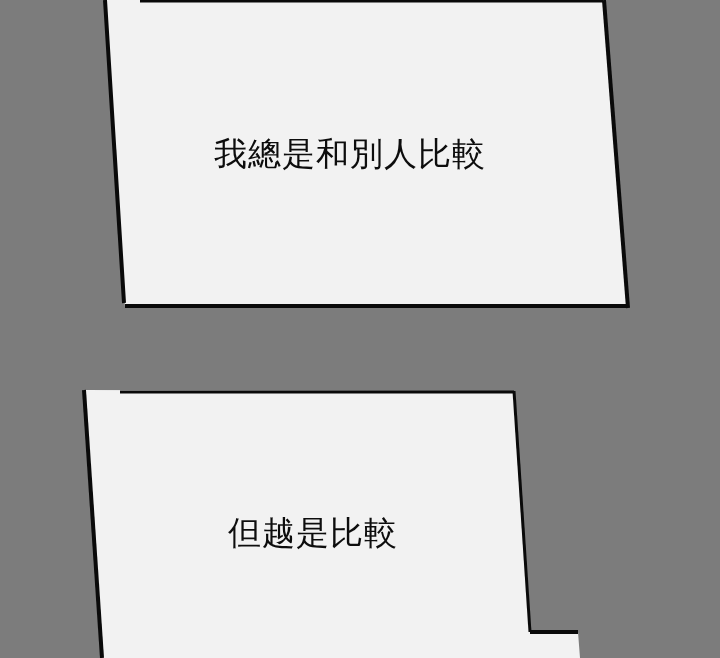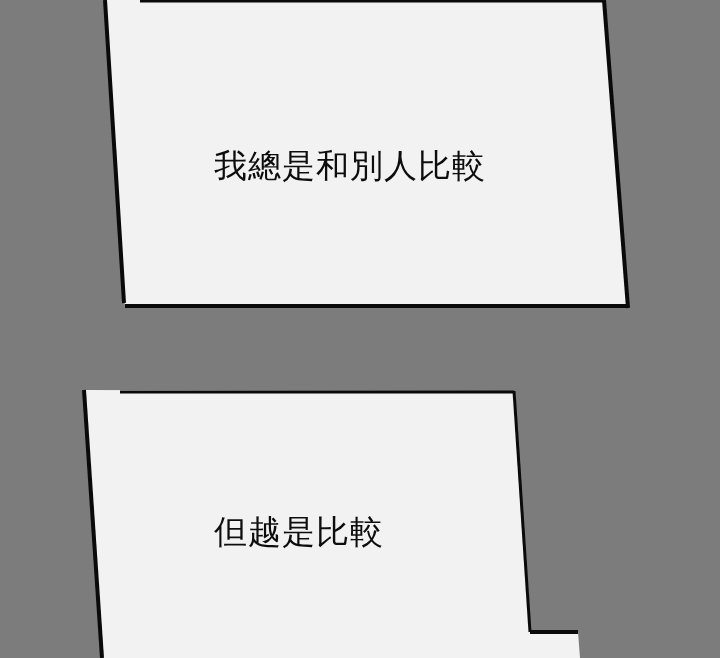--- a/index.html
+++ b/index.html
@@ -25,26 +25,25 @@
       position: absolute;
       color: #0d0d0d;
       font-size: 33px;
       letter-spacing: 1px;
       white-space: nowrap;
       line-height: 1;
       font-family: "DejaVu Sans", sans-serif;
     }
     #caption-1 {
       left: 214px;
-      top: 149px;
+      top: 137px;
     }
     #caption-2 {
-      left: 214px;
+      left: 228px;
       top: 516px;
-      font-family: Liberation Serif, serif;
     }
   </style>
 </head>
 <body>
 
 <svg class="canvas" width="720" height="658" viewBox="0 0 720 658" xmlns="http://www.w3.org/2000/svg">
 
   <g>
     <polygon points="105,0 604,0 628,307 125,307" fill="#f2f2f2"></polygon>
 

